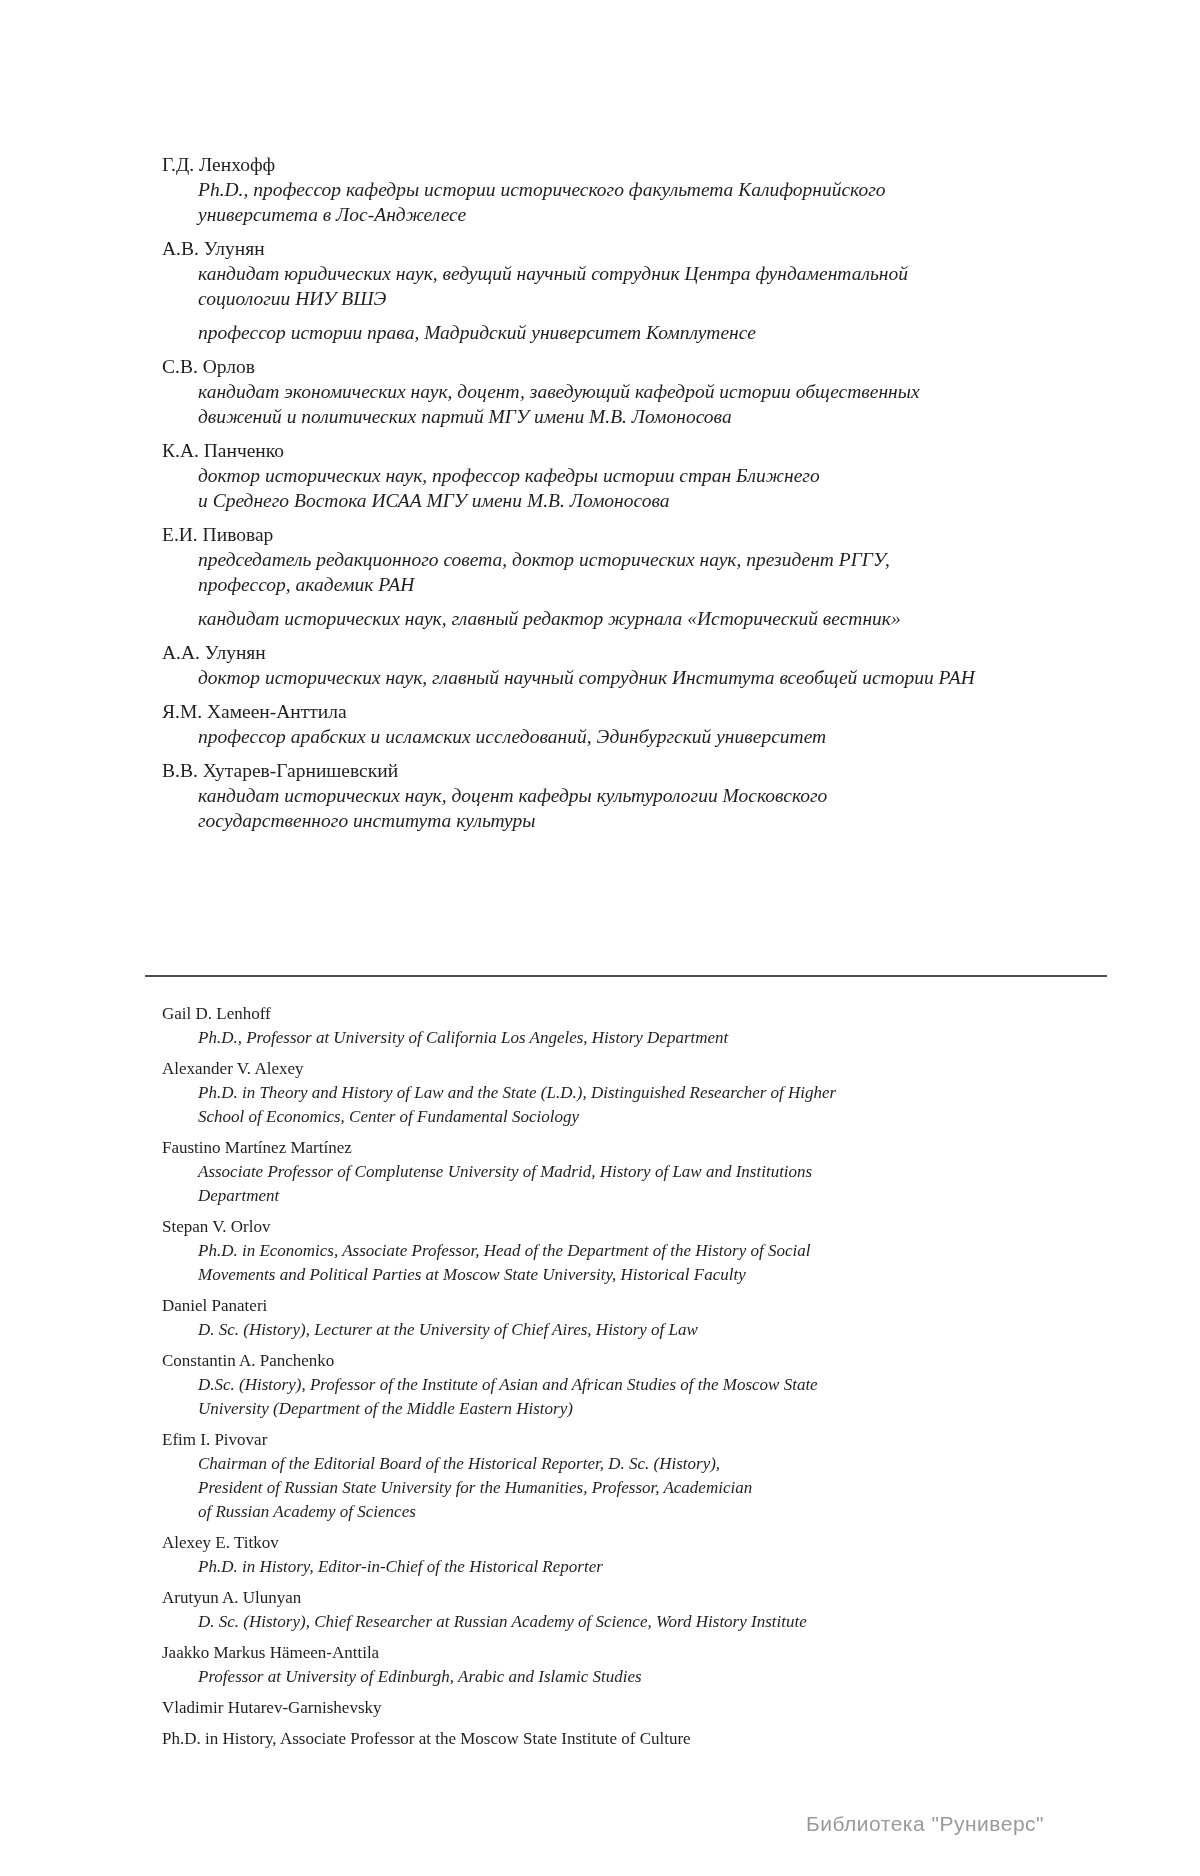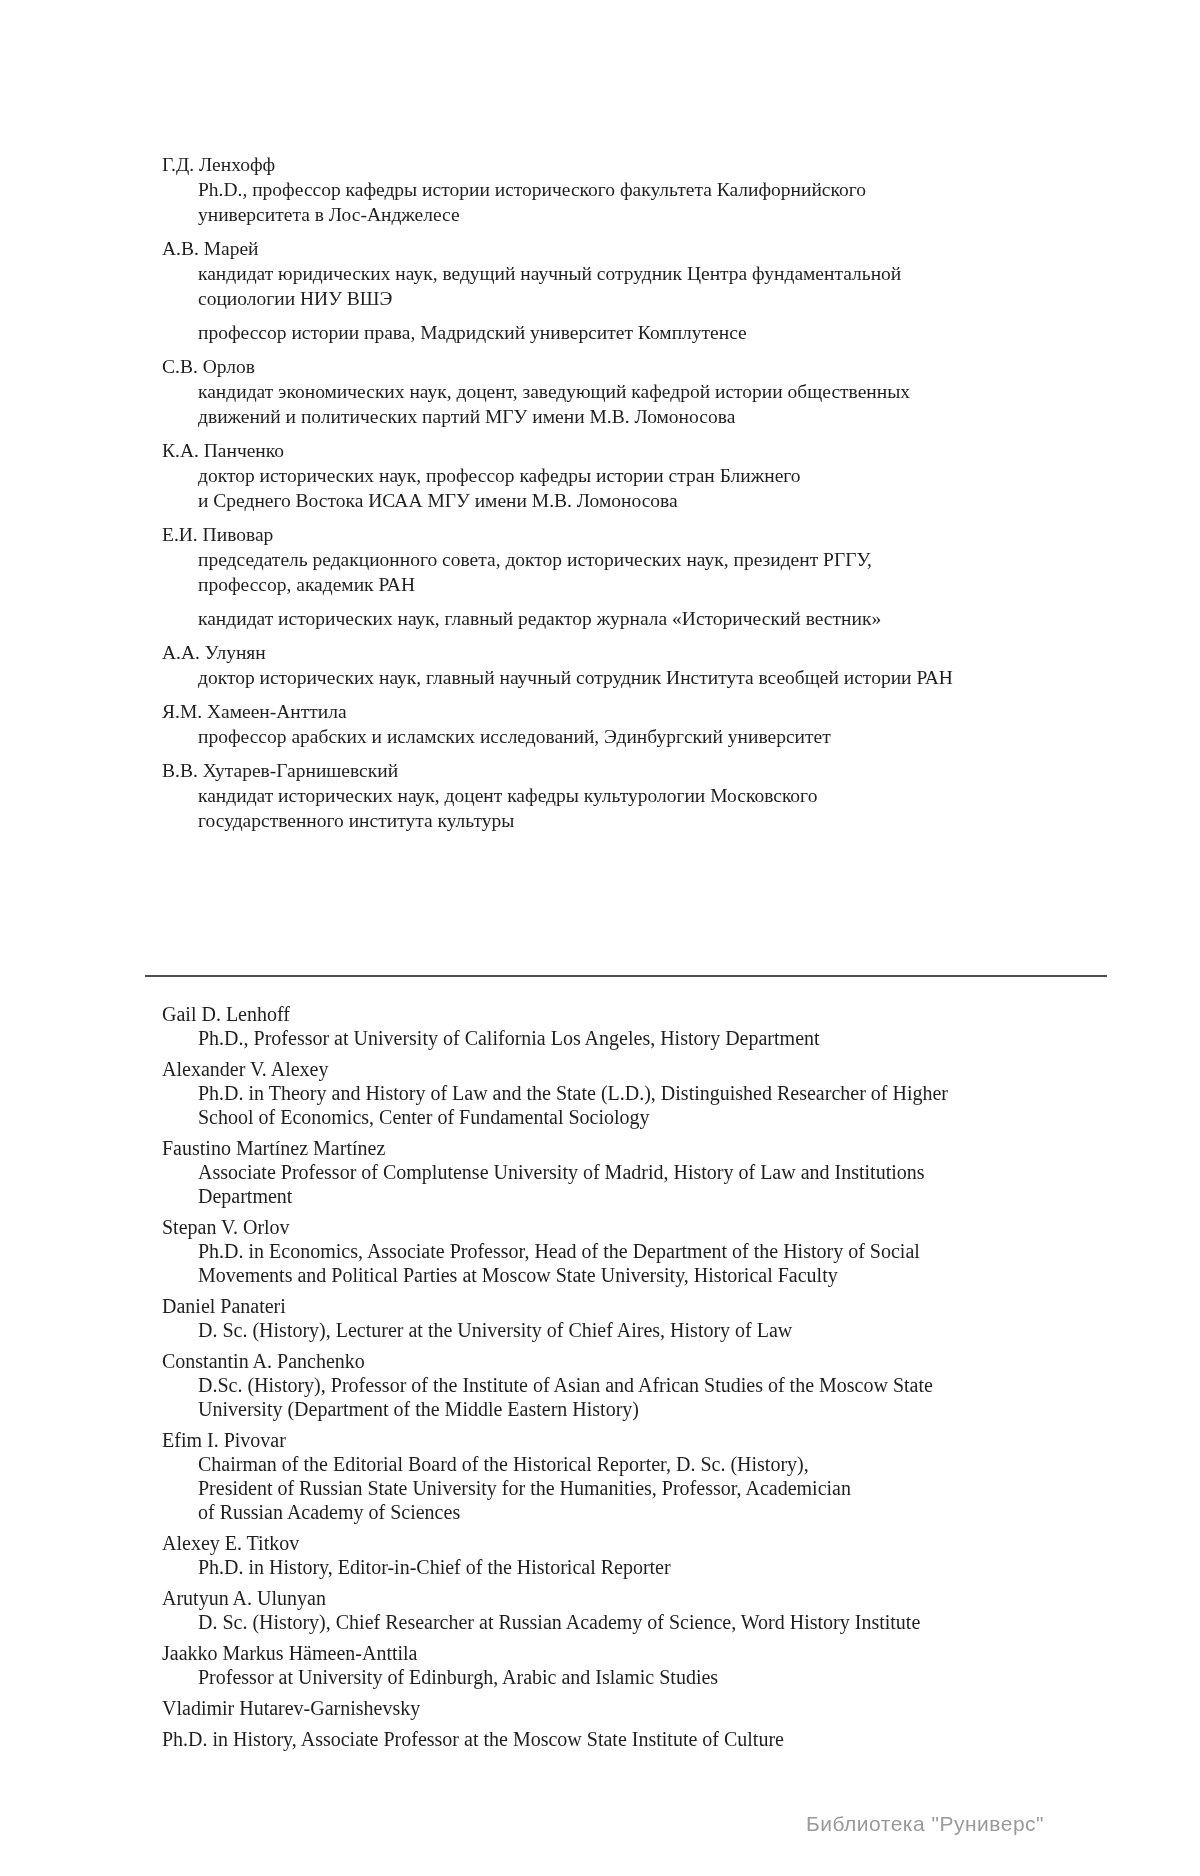--- a/index.html
+++ b/index.html
@@ -3,23 +3,23 @@
 <meta charset="utf-8">
 <style>
   html, body { margin:0; padding:0; background:#ffffff; }
   .page {
     position:relative; width:1200px; height:1876px; background:#ffffff;
     font-family:"Liberation Serif","DejaVu Serif",serif; color:#1f1f1f;
     overflow:hidden;
   }
   .section { position:absolute; left:162px; }
   .section-ru { top:152px; width:990px; font-size:19.5px; line-height:25px; }
-  .section-en { top:1002px; width:1000px; font-size:20px; line-height:24px; }
+  .section-en { top:1002px; width:1000px; font-size:17px; line-height:24px; }
   .entry-name { white-space:nowrap; }
-  .entry-desc { padding-left:36px; }
+  .entry-desc { padding-left:36px;font-style:italic; }
   .desc-line { white-space:nowrap; }
   .section-ru .entry { margin-bottom:9px; }
   .section-en .entry { margin-bottom:7px; }
   .footer-line { margin:7px 0 0 0; white-space:nowrap; }
   .divider {
     position:absolute; top:975px; left:145px; width:962px; height:2px;
     background:#4d4d4d;
   }
   .watermark {
     position:absolute; top:1812px; left:806px;
@@ -35,21 +35,21 @@
   <section class="section section-ru">
     <div class="entries">
         <div class="entry">
           <div class="entry-name">Г.Д. Ленхофф</div>
           <div class="entry-desc">
             <div class="desc-line">Ph.D., профессор кафедры истории исторического факультета Калифорнийского</div>
             <div class="desc-line">университета в Лос-Анджелесе</div>
           </div>
         </div>
         <div class="entry">
-          <div class="entry-name">А.В. Марей</div>
+          <div class="entry-name">А.В. Улунян</div>
           <div class="entry-desc">
             <div class="desc-line">кандидат юридических наук, ведущий научный сотрудник Центра фундаментальной</div>
             <div class="desc-line">социологии НИУ ВШЭ</div>
           </div>
         </div>
         <div class="entry">
           <div class="entry-desc">
             <div class="desc-line">профессор истории права, Мадридский университет Комплутенсе</div>
           </div>
         </div>

